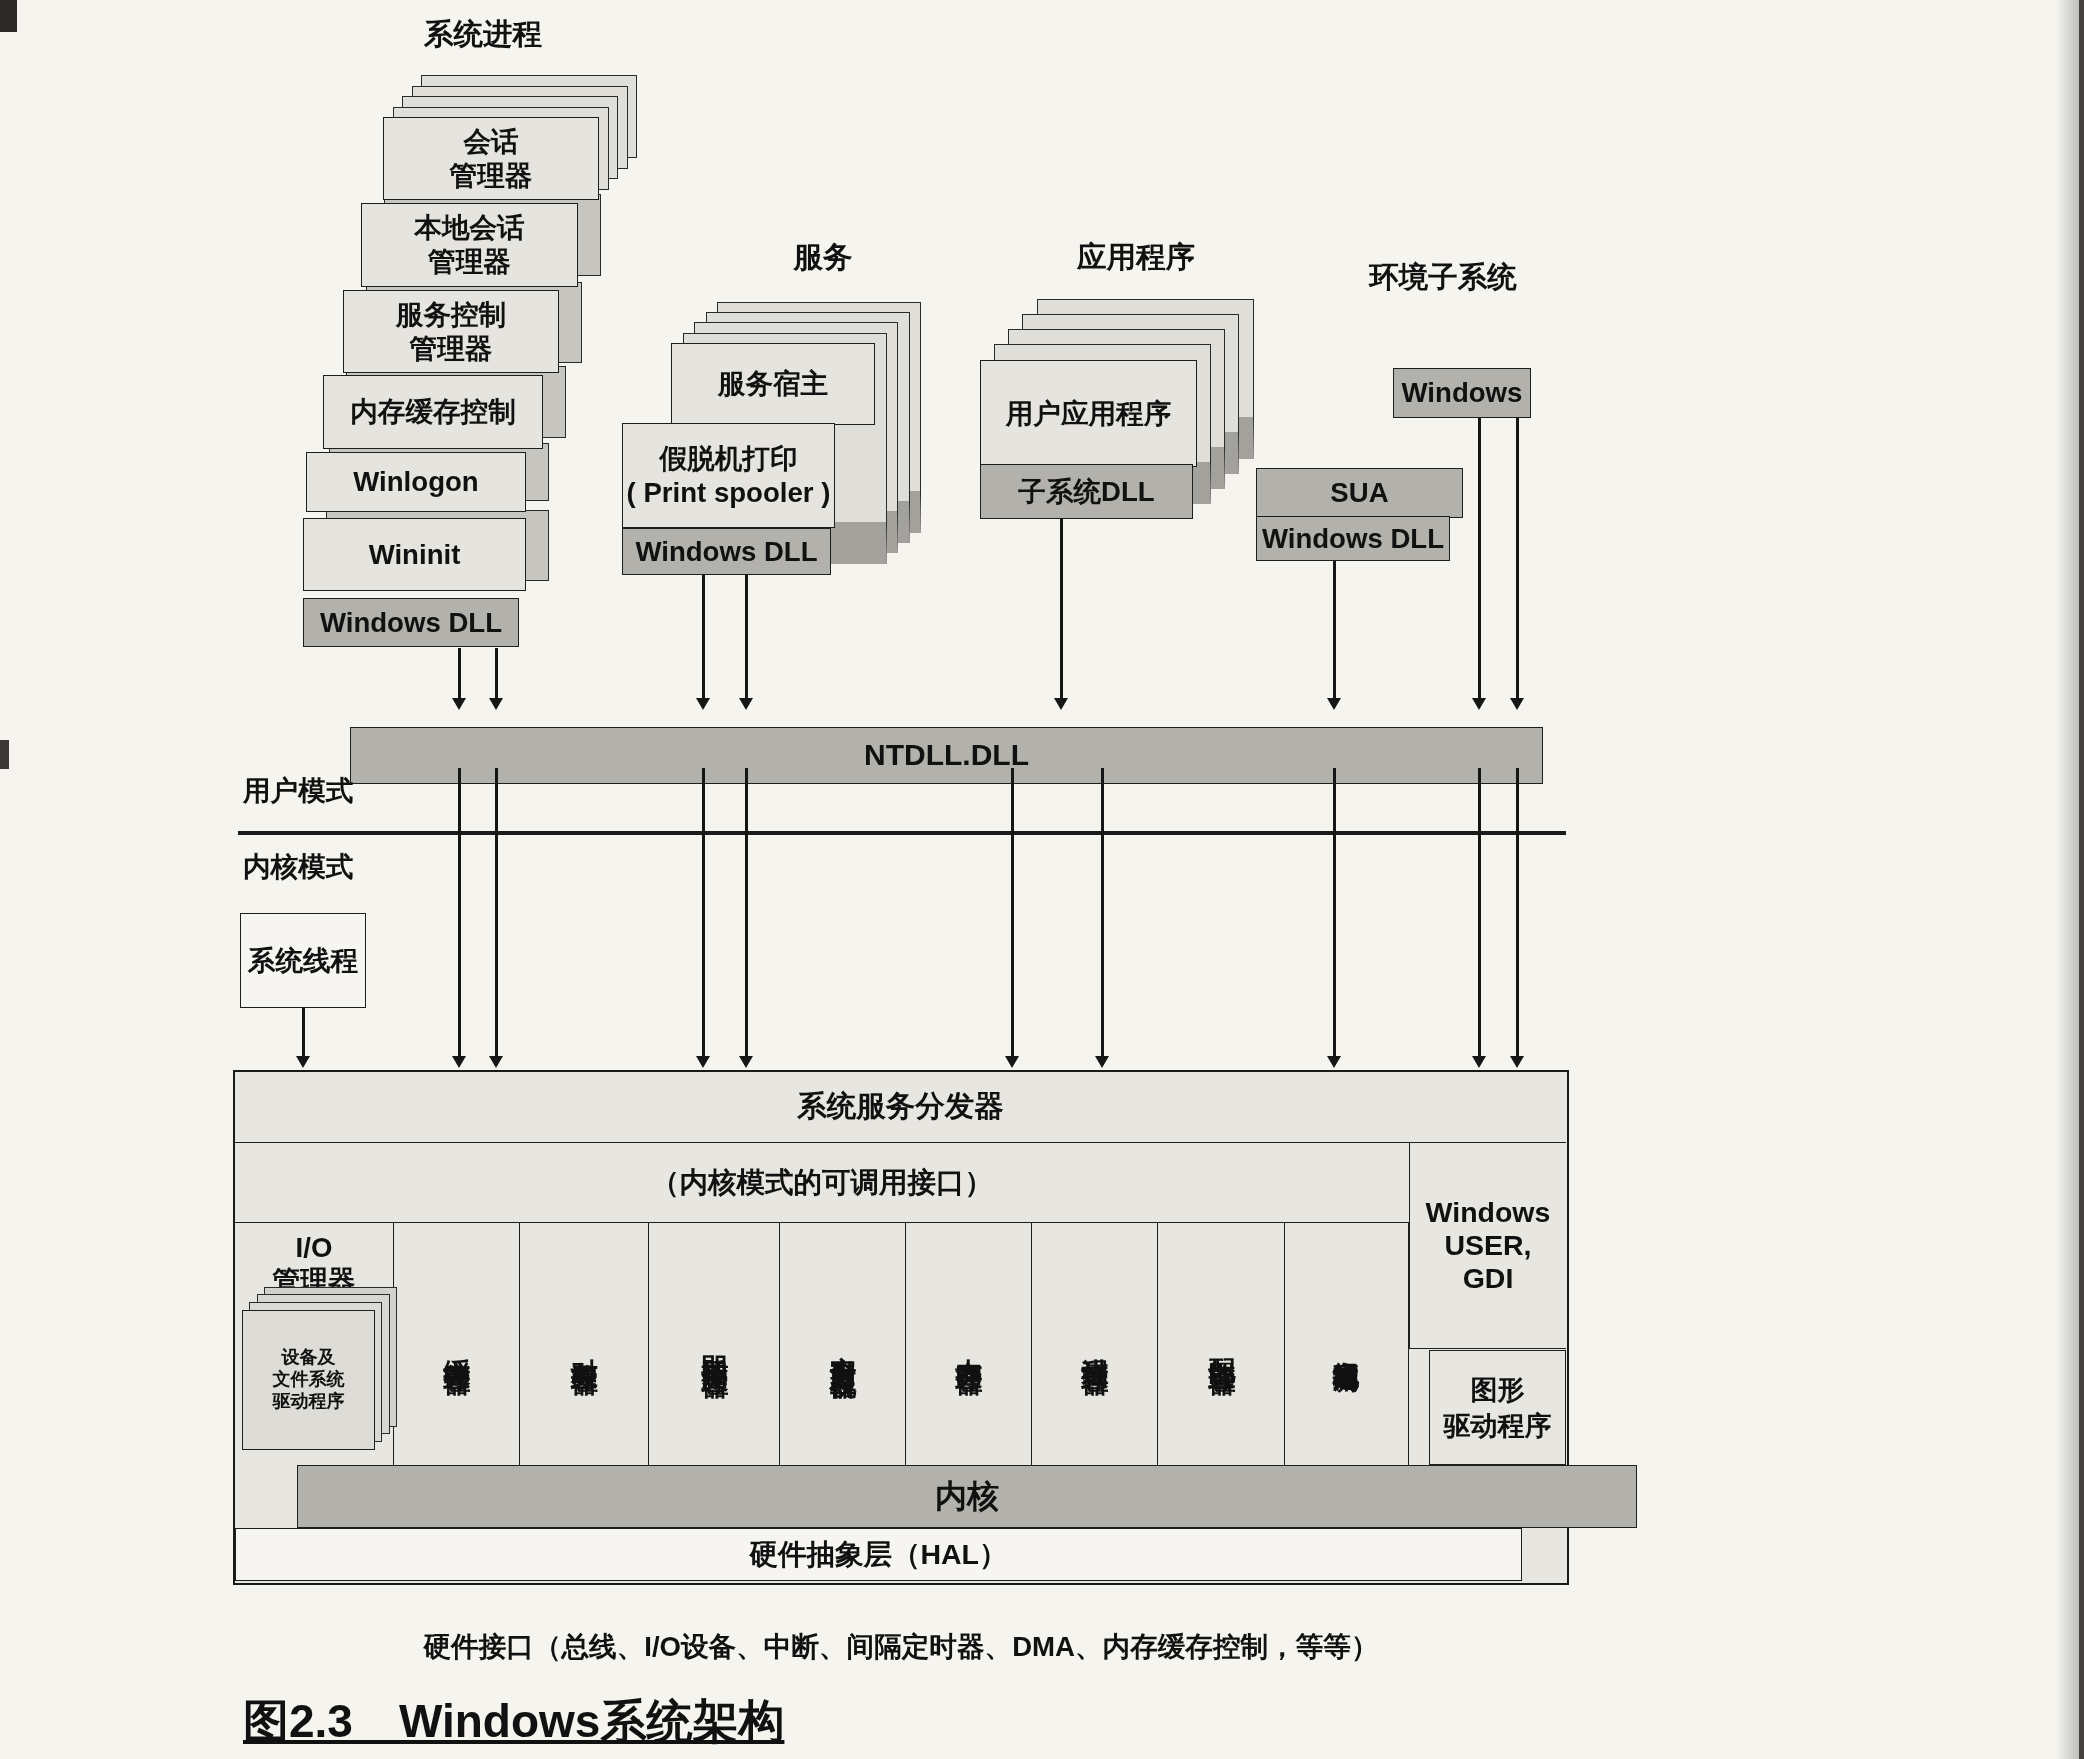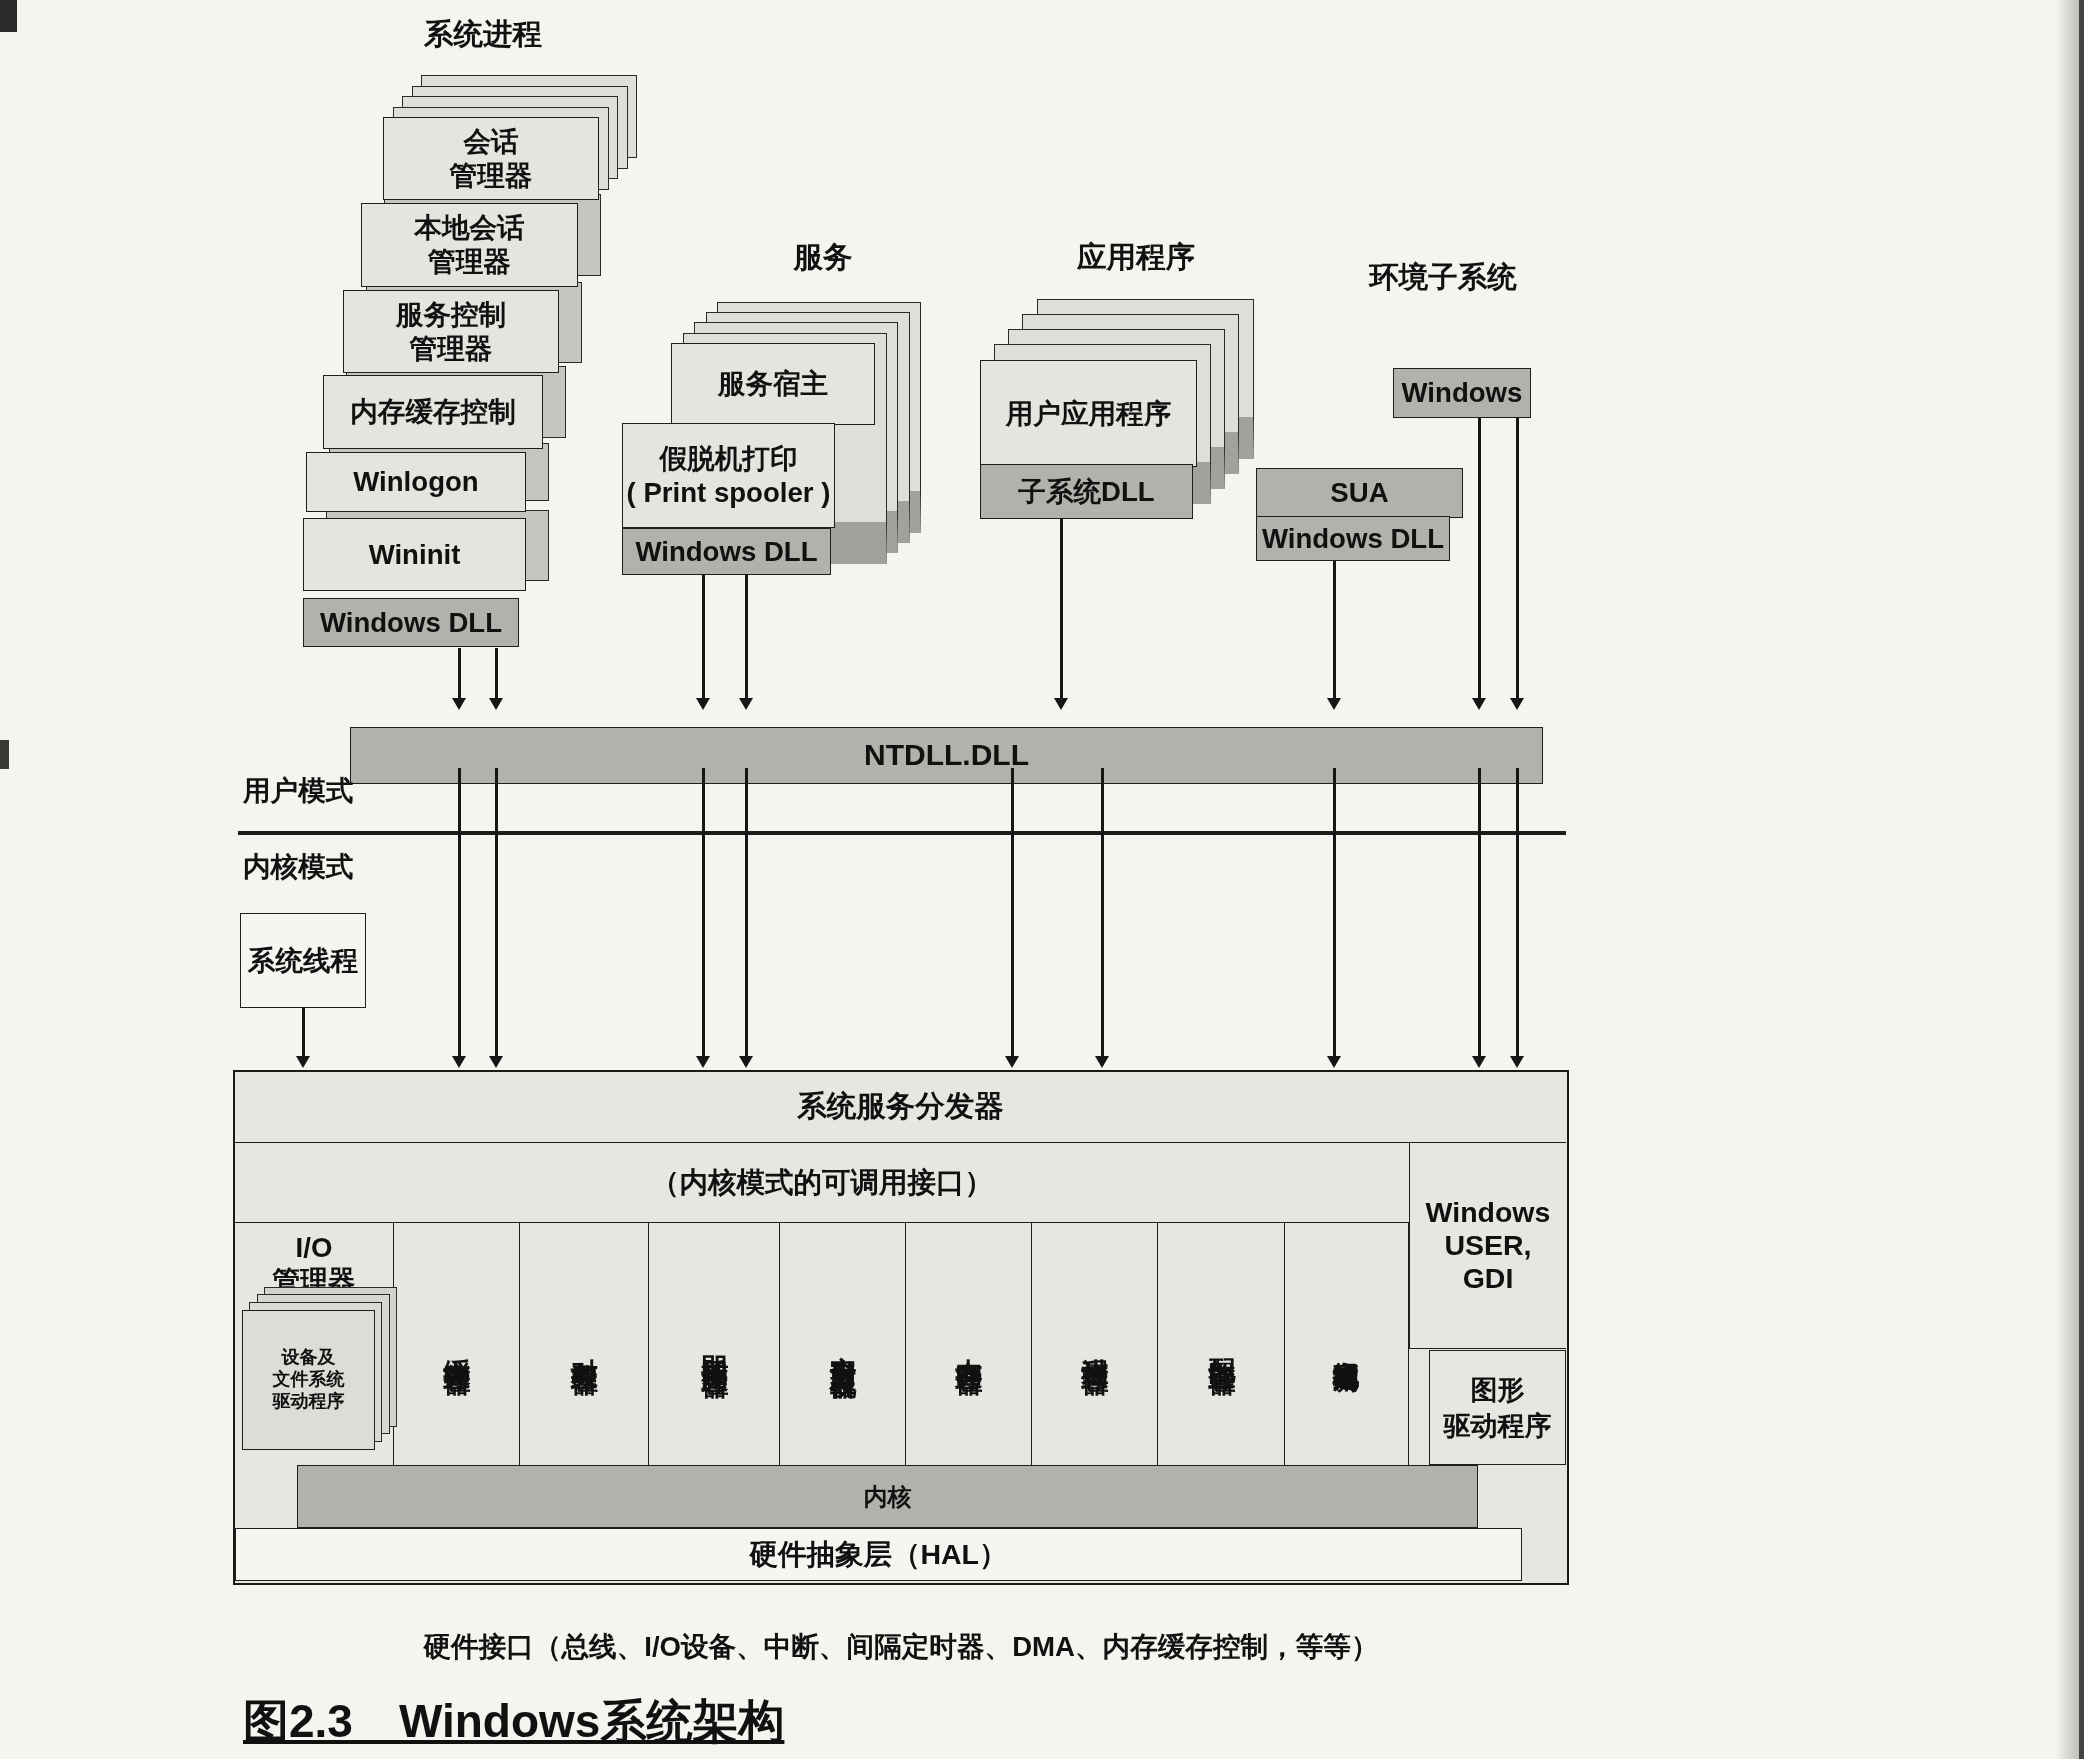--- a/index.html
+++ b/index.html
@@ -151,21 +151,21 @@
       </div>
     <div class="kcol" style="left:924px; width:126px;">
         <span class="vlabel">配置管理器</span>
       </div>
     <div class="kcol" style="left:1050px; width:124px;">
         <span class="vlabel" style="font-size:26px; letter-spacing:1px;">高级本地过程调用</span>
       </div>
 
     <div class="brow" style="left:1194px; top:278px; width:137px; height:115px; border:1.9px solid #1e1e1e; font-size:27px;">图形
 驱动程序</div>
-    <div class="brow graybox" style="left:62px; top:393px; width:1181px; height:63px; border:1.9px solid #1e1e1e; font-size:24px;">内核</div>
+    <div class="brow graybox" style="left:62px; top:393px; width:1340px; height:63px; border:1.9px solid #1e1e1e; font-size:32px;">内核</div>
     <div class="brow whitebox" style="left:0; top:456px; width:1287px; height:53px; border:1.9px solid #1e1e1e; font-size:28.5px;">硬件抽象层（HAL）</div>
   </div>
 
   <div class="ghost" style="left:264px; top:1287px; width:133px; height:140px; background:#d3d1cc;"></div>
   <div class="ghost" style="left:257px; top:1294px; width:133px; height:140px; background:#d8d6d1;"></div>
   <div class="ghost" style="left:249px; top:1302px; width:133px; height:140px; background:#dcdad5;"></div>
   <div class="card" style="left:242px; top:1310px; width:133px; height:140px; font-size:18px; background:#dedcd7;">设备及
 文件系统
 驱动程序</div>
 

